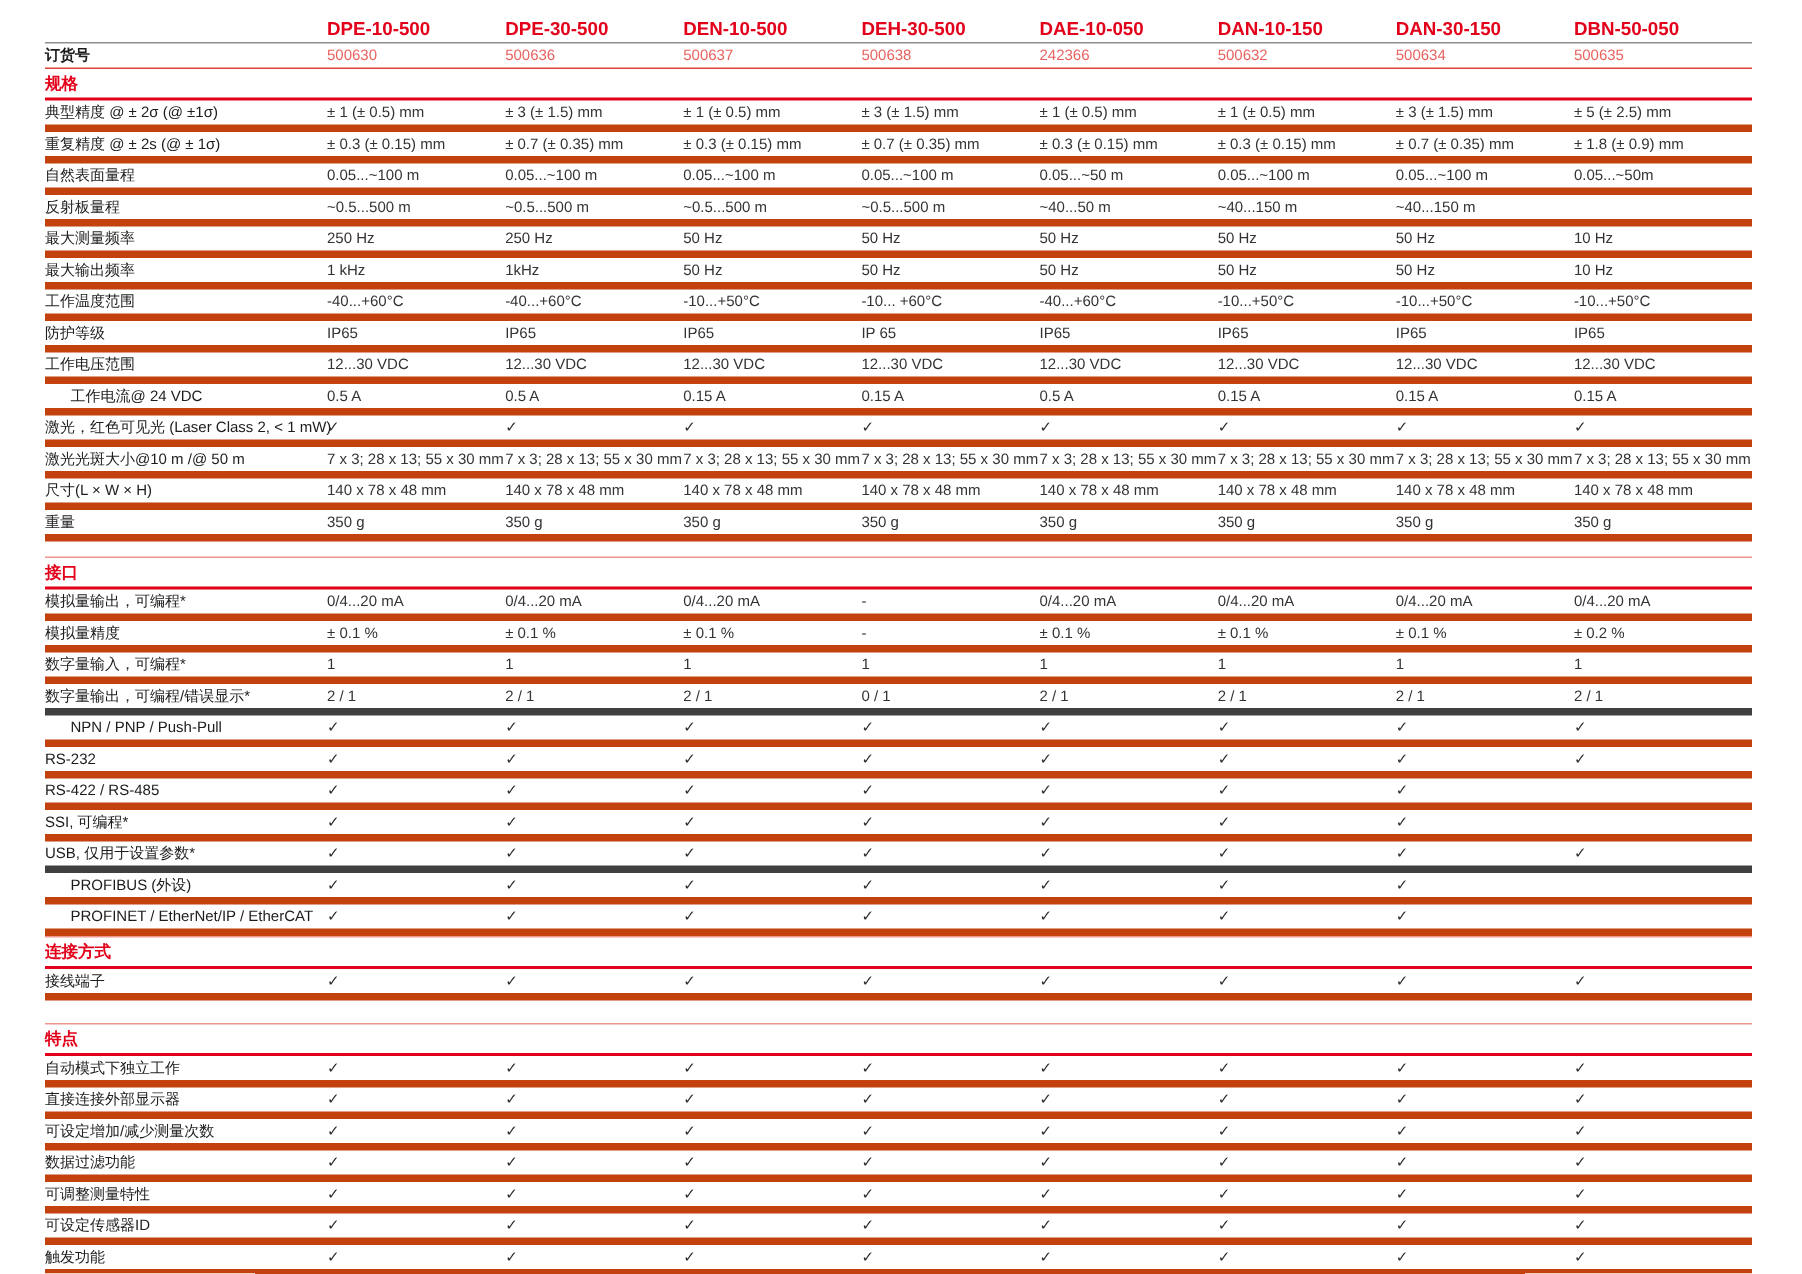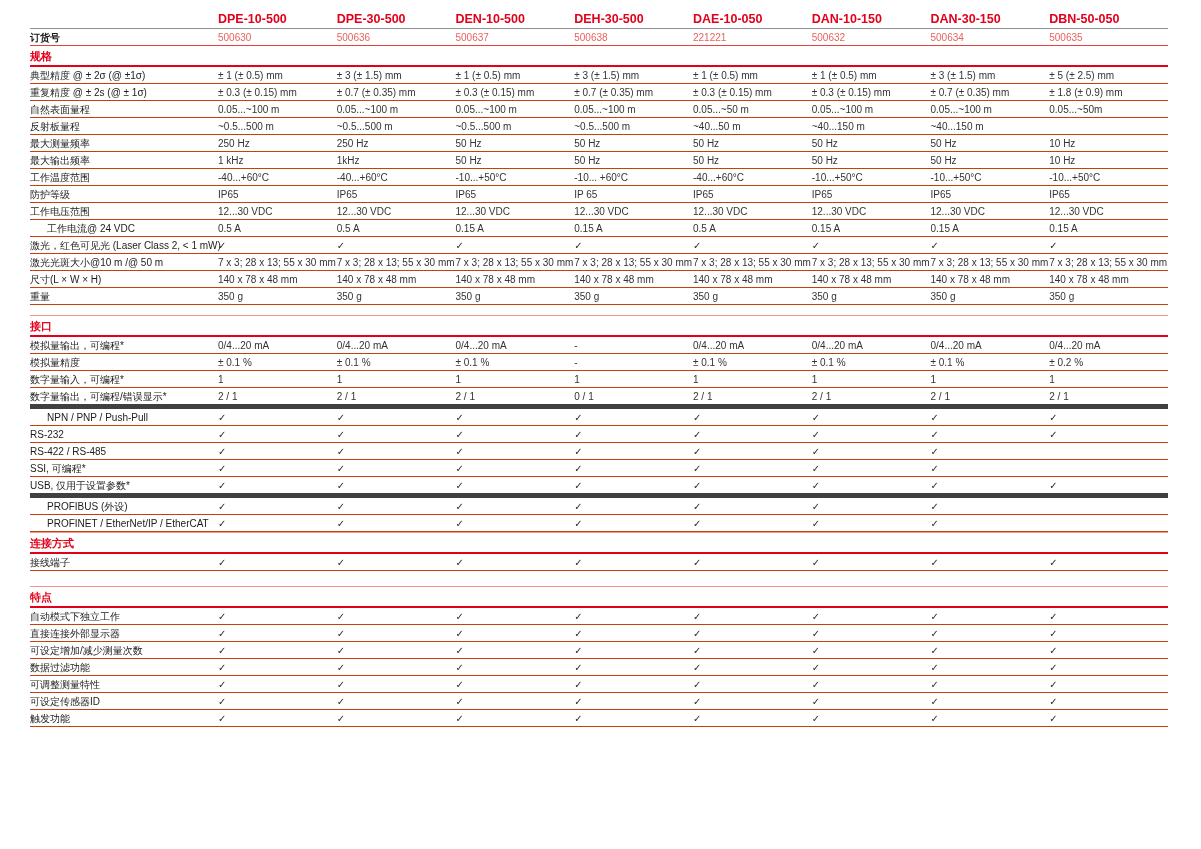--- a/index.html
+++ b/index.html
@@ -16,21 +16,21 @@
   .order-label{font-weight:bold;color:#111;}
   .cell.order-number{color:#e8625f;}
   .section-header{
     padding:4px 0 2px 0;border-bottom:2px solid #e2001a;
     color:#e2001a;font-weight:bold;font-size:11px;line-height:13px;
   }
   .section.gapped .section-header{border-top:1px solid #f0958f;}
   #sections .section:nth-child(2){margin-top:10px;}
   #sections .section:nth-child(3){}
   #sections .section:nth-child(4){margin-top:15px;}
-  .data-row{height:16px;border-bottom:1px solid #c2410c;}
+  .data-row{height:16px;border-bottom:5px solid #c2410c;}
   .data-row.strong-sep{border-bottom:5px solid #404040;}
   .cell.label{color:#1c1c1c;}
   .cell.label.indent{padding-left:17px;}
   .cell.value{color:#333;}
   .cell.value.check{color:#2b2b2b;font-size:10px;}
 </style>
 </head>
 <body>
 
 <div class="page">
@@ -47,21 +47,21 @@
         <div class="cell product">DAN-30-150</div>
         <div class="cell product">DBN-50-050</div>
       </div>
 
     <div class="row order-row" id="order-row">
       <div class="cell label order-label">订货号</div>
     <div class="cell order-number">500630</div>
         <div class="cell order-number">500636</div>
         <div class="cell order-number">500637</div>
         <div class="cell order-number">500638</div>
-        <div class="cell order-number">221221</div>
+        <div class="cell order-number">242366</div>
         <div class="cell order-number">500632</div>
         <div class="cell order-number">500634</div>
         <div class="cell order-number">500635</div>
       </div>
 
     <div id="sections">
         <div class="section">
           <div class="section-header">规格</div>
           <div class="row data-row">
             <div class="cell label">典型精度 @ ± 2σ (@ ±1σ)</div>

